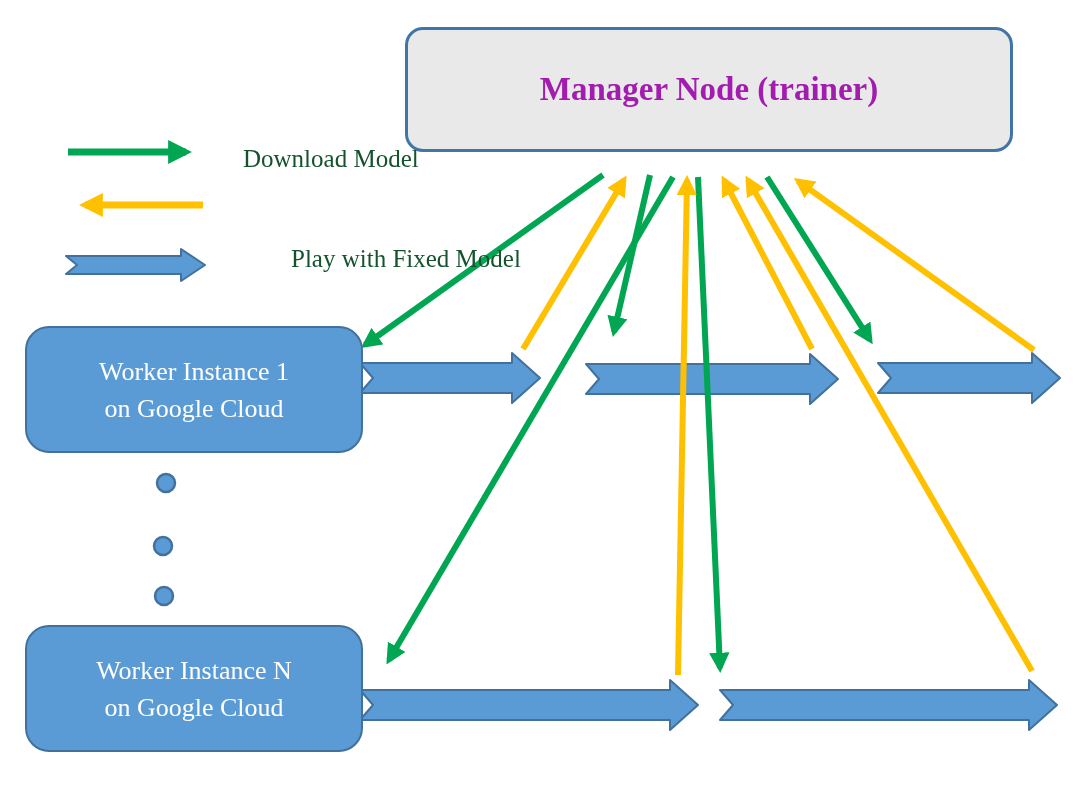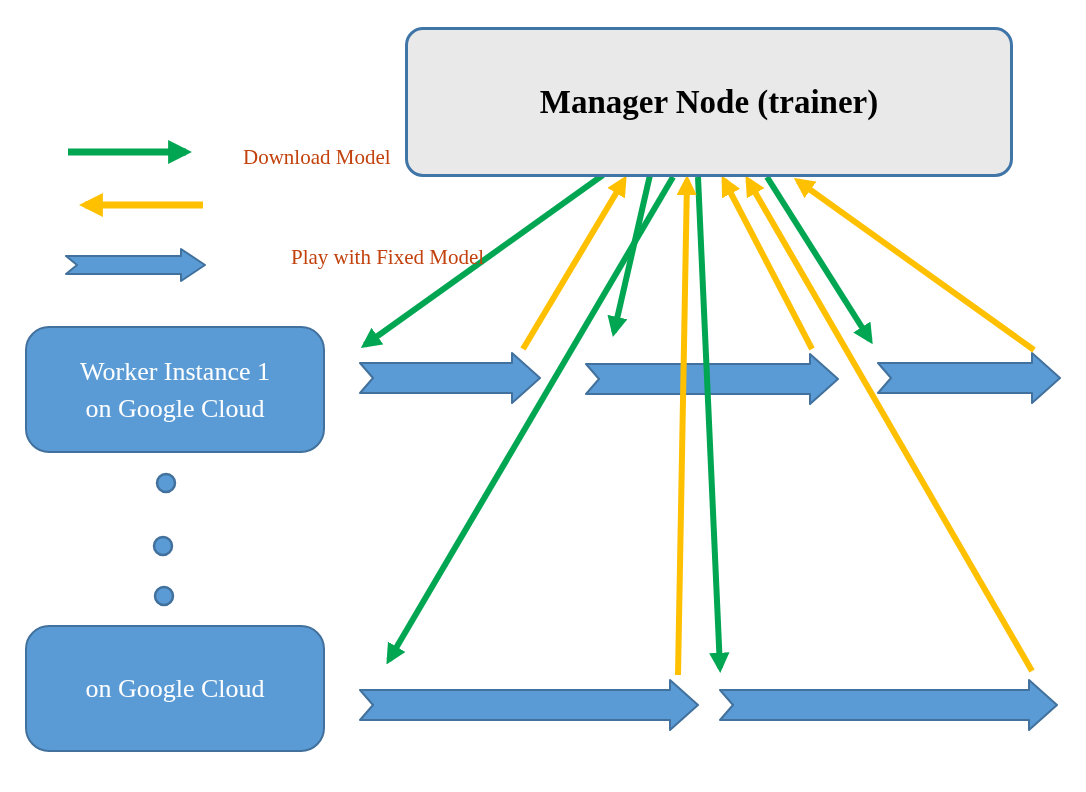--- a/index.html
+++ b/index.html
@@ -10,34 +10,34 @@
   }
   svg.arrow-layer{position:absolute;left:0;top:0;width:1086px;height:792px;}
   .ln-g{stroke:var(--green);stroke-width:6;fill:none;}
   .ln-y{stroke:var(--yellow);stroke-width:6;fill:none;}
   .ln-g.lg, .ln-y.lg{stroke-width:7;}
   .mk-g{fill:var(--green);}
   .mk-y{fill:var(--yellow);}
   .blk{fill:var(--blue-fill);stroke:var(--blue-border);stroke-width:2;stroke-linejoin:round;}
   .dot{fill:var(--blue-fill);stroke:var(--blue-border);stroke-width:2.5;}
   .manager-box{
-    position:absolute;left:405px;top:27px;width:608px;height:150px;
+    position:absolute;left:405px;top:27px;width:608px;height:125px;
     background:var(--manager-fill);border:3px solid var(--manager-border);
     border-radius:18px;display:flex;align-items:center;justify-content:center;
-    font-size:33px;font-weight:bold;color:#000000;
+    font-size:33px;font-weight:bold;color:#a21caf;
   }
   .worker-box{
-    position:absolute;left:25px;width:300px;height:127px;
+    position:absolute;left:25px;width:338px;height:127px;
     background:var(--worker-fill);border:2.5px solid var(--worker-border);
     border-radius:24px;display:flex;flex-direction:column;align-items:center;justify-content:center;
     color:#fff;font-size:26px;line-height:37px;text-align:center;
   }
   .worker-1{top:326px;}
   .worker-n{top:625px;}
-  .legend-label{position:absolute;font-size:21px;color:#c2410c;white-space:nowrap;}
+  .legend-label{position:absolute;font-size:25px;color:#14532d;white-space:nowrap;}
   .legend-download{left:243px;top:145px;}
   .legend-upload{left:243px;top:195px;}
   .legend-play{left:247px;top:245px;margin-left:44px;}
 </style>
 </head>
 <body>
 
 <div class="stage">
 
   <svg class="arrow-layer" viewBox="0 0 1086 792">
@@ -83,16 +83,17 @@
   </div>
 
   <div class="legend-label legend-download">Download Model</div>
   <div class="legend-label legend-play">Play with Fixed Model</div>
 
   <div class="worker-box worker-1">
     <span>Worker Instance 1</span>
     <span>on Google Cloud</span>
   </div>
   <div class="worker-box worker-n">
+    <span>Worker Instance N</span>
     <span>on Google Cloud</span>
   </div>
 
 </div>
 
 </body></html>

